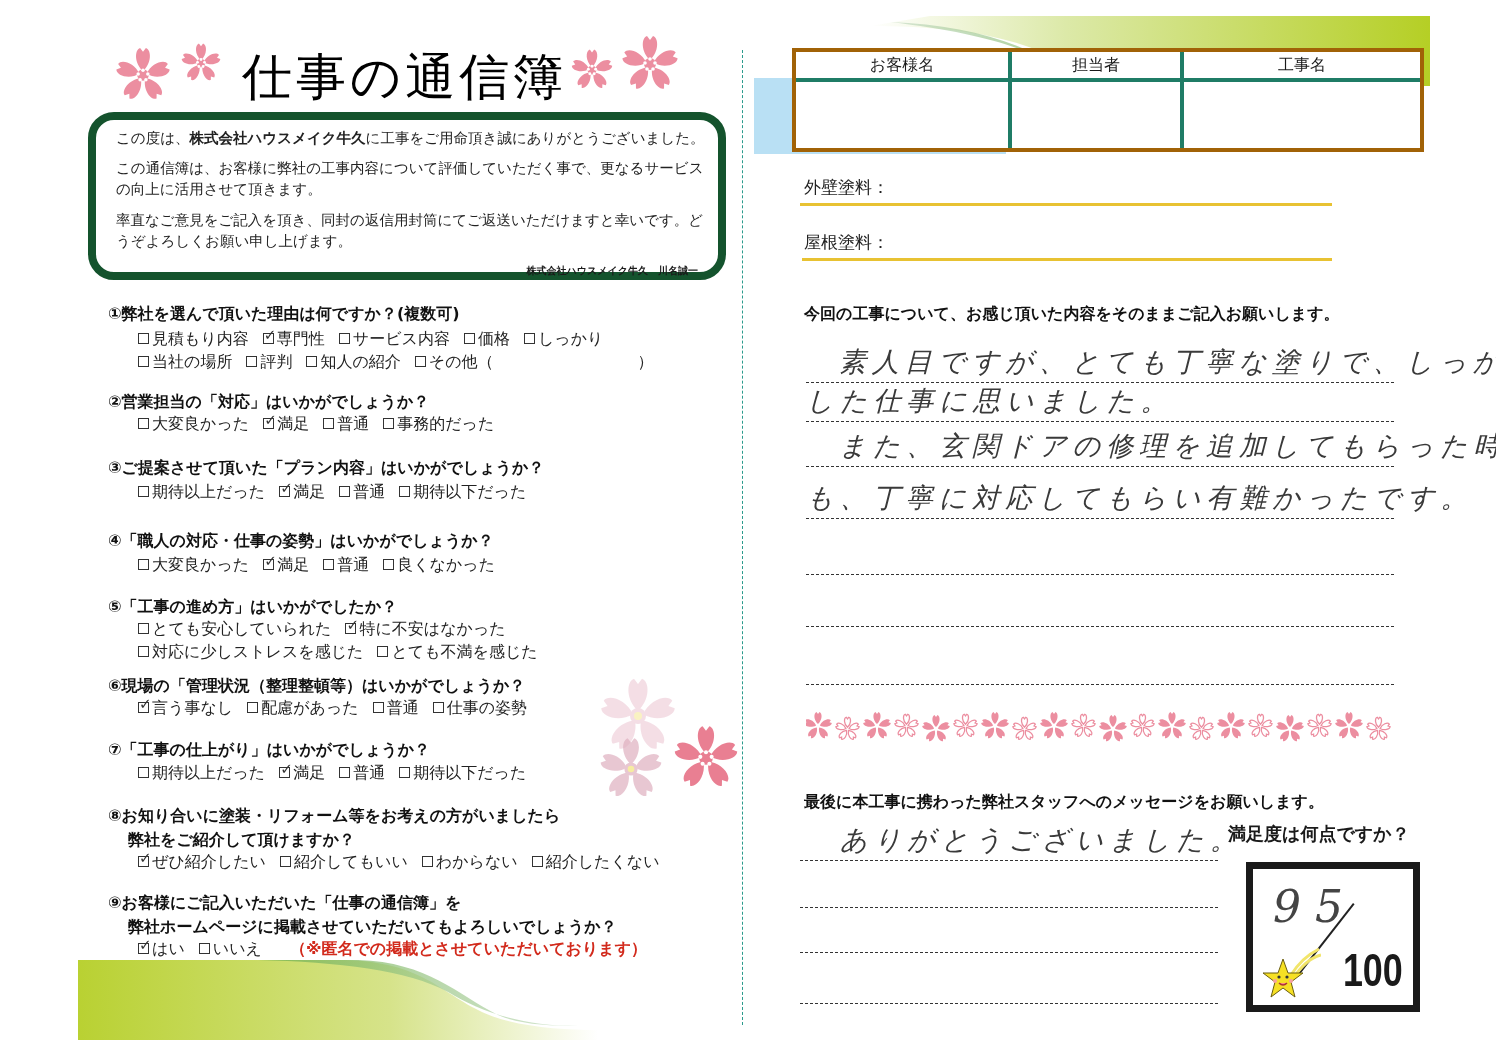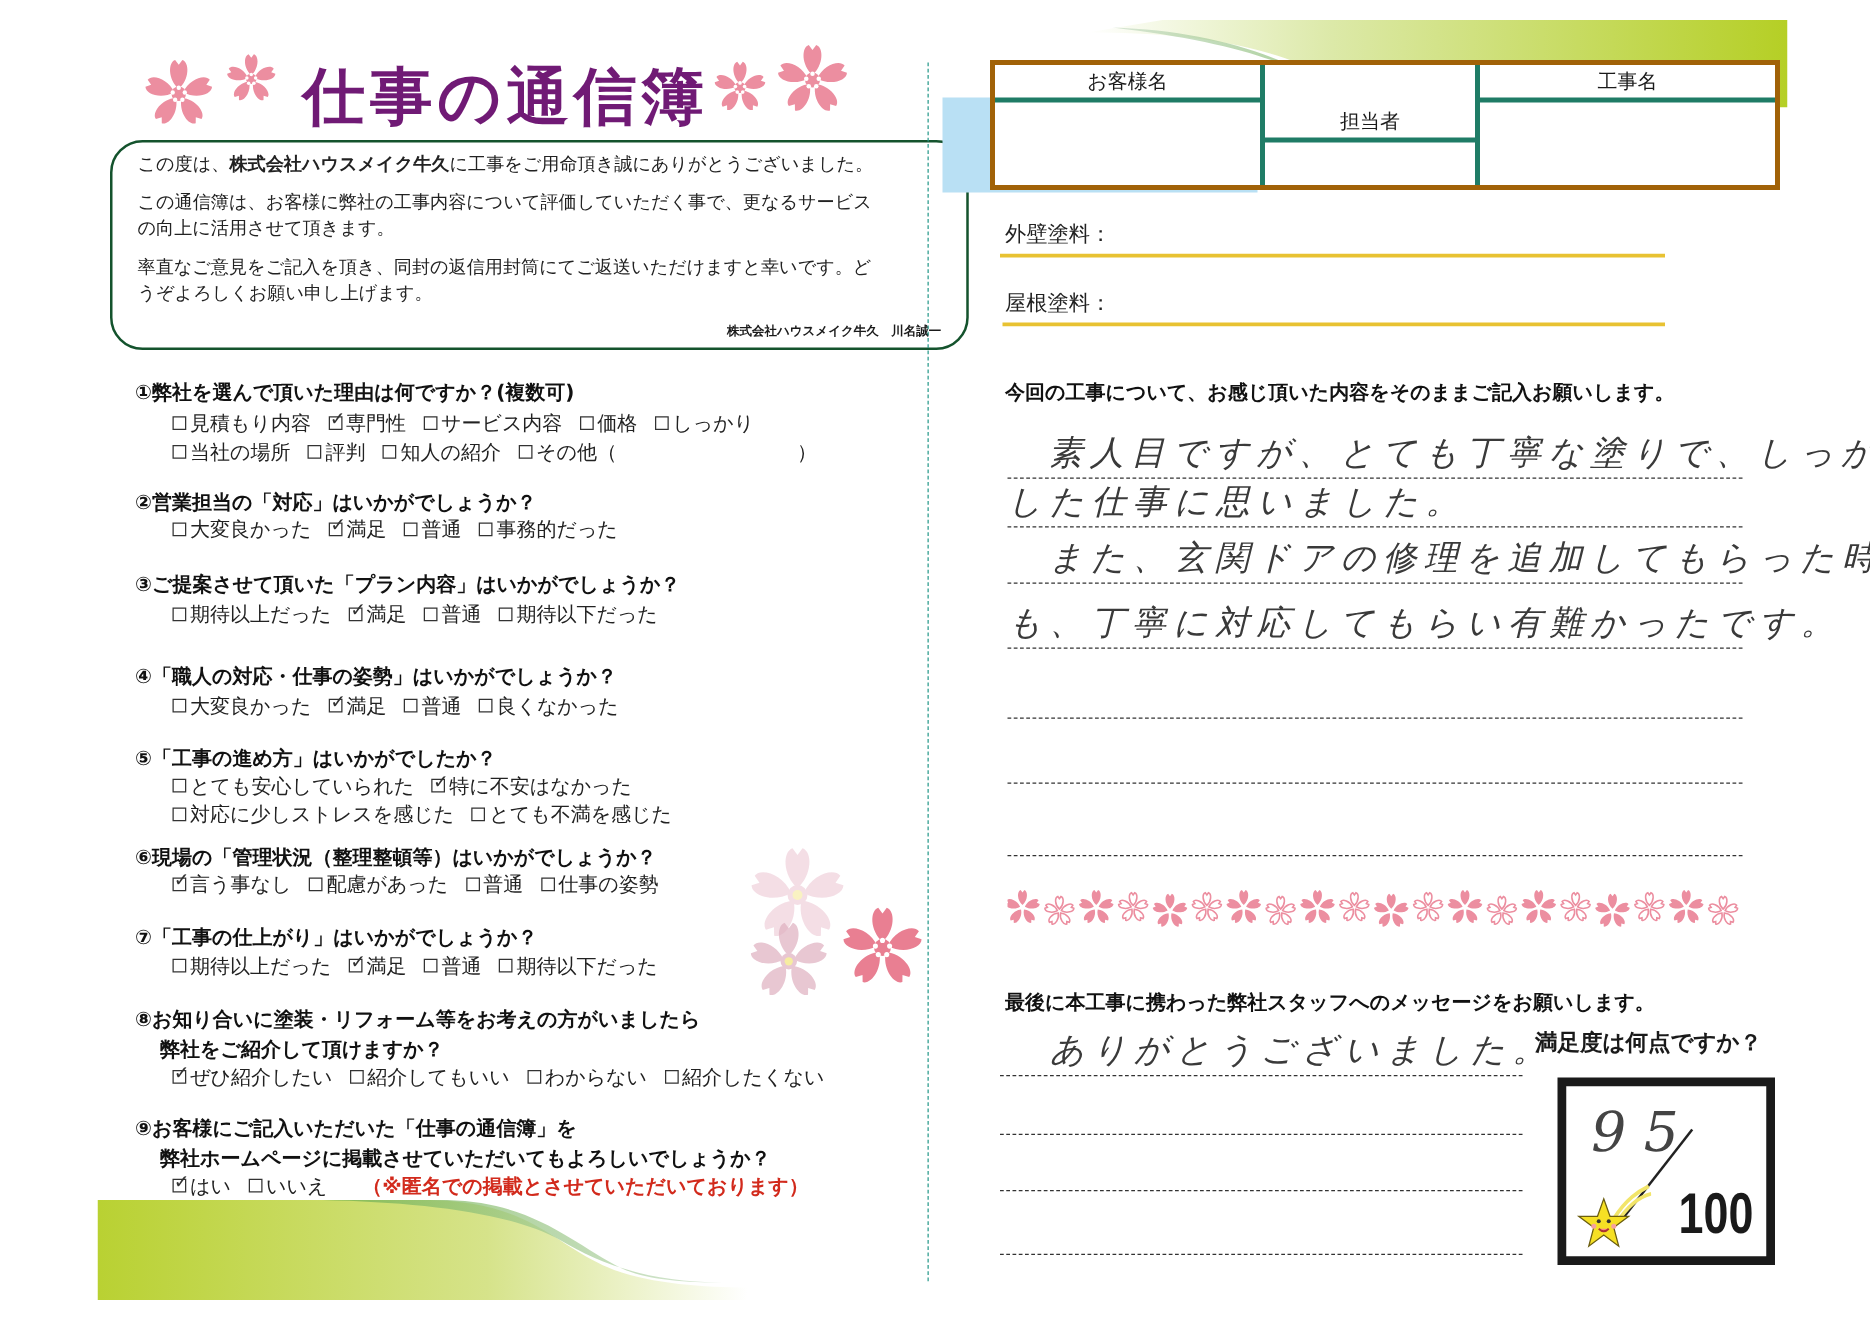--- a/index.html
+++ b/index.html
@@ -1,23 +1,23 @@
 <!DOCTYPE html>
 <html><head>
 <meta charset="utf-8">
 <style>
   html, body { margin:0; padding:0; }
   body { width:1496px; height:1058px; background:#ffffff; position:relative; overflow:hidden;
          font-family:"DejaVu Sans", "Liberation Sans", sans-serif; color:#1a1a1a; }
   .abs { position:absolute; }
 
   
-  .title { left:242px; top:44px; font-size:50px; color:#701a75; letter-spacing:4px; font-weight:bold; }
+  .title { left:242px; top:44px; font-size:50px; color:#000000; letter-spacing:4px; font-weight:normal; }
   .sakura { position:absolute; }
-  .intro-box { left:88px; top:112px; width:687px; height:168px; border:2px solid #14532d; border-radius:26px; box-sizing:border-box; }
+  .intro-box { left:88px; top:112px; width:638px; height:168px; border:8px solid #14532d; border-radius:26px; box-sizing:border-box; }
   .intro-p { position:absolute; left:20px; font-size:14.5px; line-height:21px; color:#222; }
   .intro-p b { font-weight:bold; }
   .sig { position:absolute; right:20px; top:144px; font-size:10px; font-weight:bold; }
 
   .q { position:absolute; left:108px; font-size:16px; font-weight:bold; color:#111; }
   .opts { position:absolute; left:138px; font-size:16px; color:#222; white-space:nowrap; }
   .opt { margin-right:14px; display:inline-block; }
   .cb { display:inline-block; width:11px; height:11px; border:1px solid #333; margin-right:3px; position:relative; top:0px; box-sizing:border-box; }
   .cb.on::after { content:"✓"; position:absolute; left:0px; top:-8px; font-size:15px; color:#333; }
   .red-note { color:#d22a1c; font-weight:bold; margin-left:14px; }
@@ -229,21 +229,21 @@
         <stop offset="1" stop-color="#7fb866"></stop>
       </linearGradient>
   </defs>
   <path d="M0,10 C60,10 120,15 170,35 L220,70 L560,70 L560,0 L60,0 Z" fill="url(#gtr)"></path>
   <path d="M20,6 C80,8 130,20 170,40 L200,60 C170,36 120,18 20,6Z" fill="url(#gtr2)" opacity="0.7"></path>
 </svg>
 
 <div class="abs blue-fill"></div>
 <div class="abs info-table">
   <div class="info-head" style="left:0;width:212px;">お客様名</div>
-  <div class="info-head" style="left:216px;width:168px;margin-top:32px;">担当者</div>
+  <div class="info-head" style="left:216px;width:168px;">担当者</div>
   <div class="info-head" style="left:388px;width:236px;">工事名</div>
   <div class="info-col-sep" style="left:212px;"></div>
   <div class="info-col-sep" style="left:384px;"></div>
   <div class="abs" style="left:216px;top:30px;width:168px;height:66px;"></div>
   <div class="abs" style="left:388px;top:30px;width:236px;height:66px;"></div>
 </div>
 <div class="abs" style="left:760px;top:84px;width:240px;height:64px;"></div>
 
 <div class="field-label" style="left:804px;top:176px;">外壁塗料：</div>
 <div class="abs" style="left:910px;top:176px;width:420px;height:24px;"></div>

